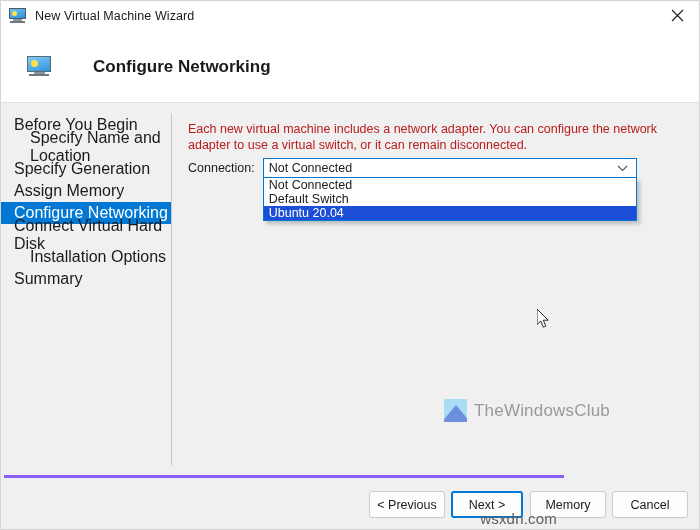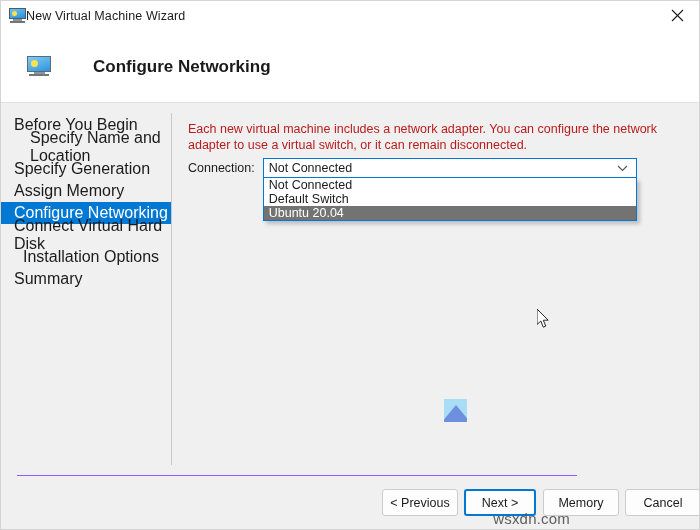--- a/index.html
+++ b/index.html
@@ -59,20 +59,21 @@
     width: 9px; height: 2px;
     background: #8b959c;
   }
   .mon-base {
     position: absolute;
     left: 1px; top: 13px;
     width: 15px; height: 2px;
     background: #6d777e;
   }
   .titlebar-text {
+    margin-left: 9px;
     font-size: 12.5px;
     color: #1b1b1b;
     letter-spacing: 0.1px;
   }
   .close-btn {
     position: absolute;
     right: 0; top: 0;
     width: 46px; height: 31px;
     display: flex;
     align-items: center;
@@ -161,21 +162,21 @@
     width: 172px;
     height: 22px;
     display: flex;
     align-items: center;
     font-size: 16px;
     color: #1b1b1b;
     box-sizing: border-box;
     cursor: default;
   }
   .nav-item .nav-label { padding-left: 14px; }
-  .nav-item.indent .nav-label { padding-left: 23px; }
+  .nav-item.indent .nav-label { padding-left: 30px; }
   .nav-item.selected {
     background: #0078d4;
     color: #ffffff;
   }
 
   
   .main {
     position: absolute;
     left: 172px; top: 0;
     width: 528px;
@@ -243,21 +244,21 @@
   }
   .combo-opt {
     height: 14px;
     font-size: 12.5px;
     line-height: 14px;
     color: #1b1b1b;
     padding-left: 5px;
     cursor: default;
   }
   .combo-opt.highlight {
-    background: #737373;
+    background: #1d4ed8;
     color: #ffffff;
   }
 
   
   .cursor {
     position: absolute;
     left: 365px;
     top: 206px;
     width: 14px;
     height: 21px;
@@ -291,25 +292,25 @@
   .wm-text {
     margin-left: 7px;
     font-size: 17px;
     color: #9a9a9a;
     letter-spacing: 0.2px;
   }
 
   
   .footer {
     position: absolute;
-    left: 17px; top: 475px;
+    left: 4px; top: 475px;
     width: 560px;
     height: 55px;
     background: #f0f0f0;
-    border-top: 1px solid #8b5cf6;
+    border-top: 3px solid #8b5cf6;
     box-sizing: border-box;
   }
   .btn {
     position: absolute;
     top: 13px;
     height: 27px;
     background: #fdfdfd;
     border: 1px solid #cccccc;
     border-radius: 3px;
     font-size: 12.5px;
@@ -438,20 +439,21 @@
       </div>
 
       <div class="cursor">
         <svg width="14" height="21" viewBox="0 0 14 21" aria-hidden="true">
           <polygon points="0,0 0,15.5 3.8,12 6.3,18.2 8.8,17.1 6.3,11.2 11.2,11.2" fill="#ffffff" stroke="#2a2a2a" stroke-width="1"></polygon>
         </svg>
       </div>
 
       <div class="watermark">
         <div class="wm-logo"></div>
+        <div class="wm-text">TheWindowsClub</div>
       </div>
 
     </div>
   </div>
 
   <div class="footer">
     <div class="btn" id="btn-previous">&lt; Previous</div>
     <div class="btn default" id="btn-next">Next &gt;</div>
     <div class="btn" id="btn-finish">Memory</div>
     <div class="btn" id="btn-cancel">Cancel</div>

